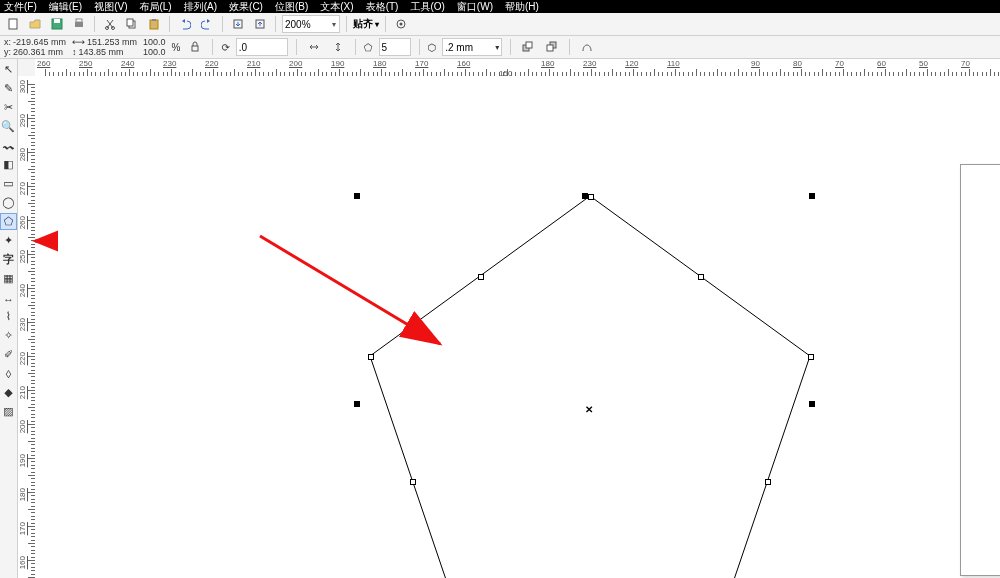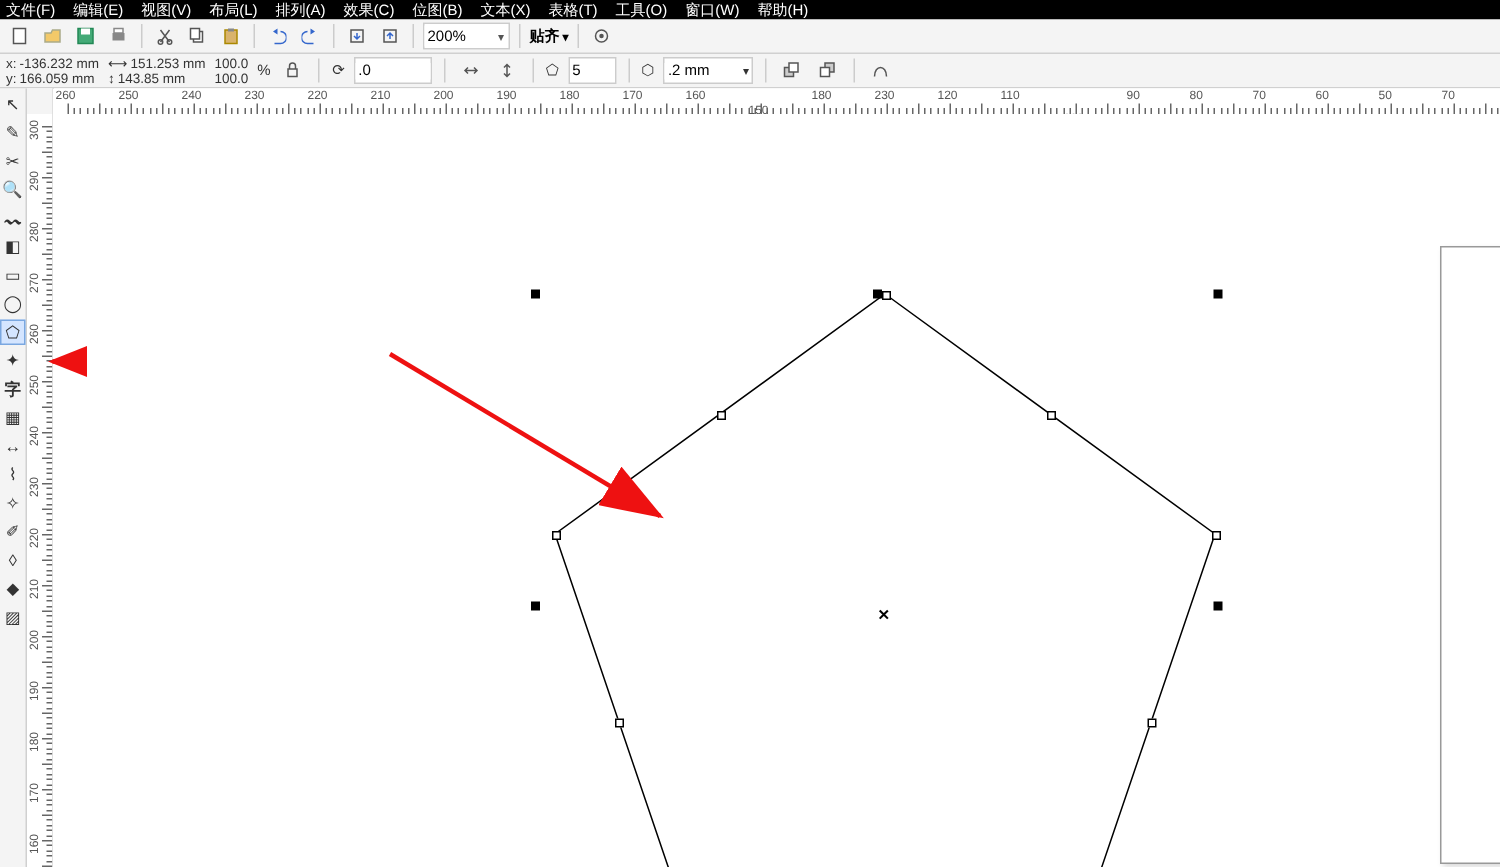--- a/index.html
+++ b/index.html
@@ -18,21 +18,21 @@
   .num-input input{border:none;width:46px;font-size:10px;padding:0 2px;outline:none;}
   .workarea{position:relative;height:calc(578px - 13px - 22px - 22px);display:flex;}
   .toolbox{width:17px;background:#f4f4f4;border-right:1px solid #d0d0d0;display:flex;flex-direction:column;align-items:center;padding-top:2px;gap:2px;}
   .tool{width:15px;height:15px;display:flex;align-items:center;justify-content:center;font-size:11px;cursor:pointer;color:#333;border:1px solid transparent;}
   .tool.sel{background:#d4e5ff;border-color:#7aa7e0;}
   .canvas-wrap{flex:1;position:relative;background:#fff;}
   .ruler-h{position:absolute;top:0;left:17px;right:0;height:17px;background:#fff;border-bottom:1px solid #888;overflow:hidden;}
   .ruler-v{position:absolute;top:17px;left:0;bottom:0;width:17px;background:#fff;border-right:1px solid #888;overflow:hidden;}
   .ruler-corner{position:absolute;top:0;left:0;width:17px;height:17px;background:#f4f4f4;border-right:1px solid #888;border-bottom:1px solid #888;}
   .tick{position:absolute;background:#666;}
-  .tick-label{position:absolute;font-size:8px;color:#555;}
+  .tick-label{position:absolute;font-size:8px;color:#555;text-decoration:underline;}
   .canvas{position:absolute;top:17px;left:17px;right:0;bottom:0;background:#fff;overflow:hidden;}
   .page-edge{position:absolute;top:88px;left:925px;width:60px;height:410px;border:1px solid #999;box-shadow:2px 2px 4px rgba(0,0,0,0.15);background:#fff;}
   .handle{position:absolute;width:6px;height:6px;background:#000;}
   .midhandle{position:absolute;width:5px;height:5px;background:#000;}
   .centermark{position:absolute;font-size:10px;font-weight:bold;color:#000;}
   svg.shape{position:absolute;overflow:visible;}
   .arrow{position:absolute;}
   .label-align{display:flex;align-items:center;gap:2px;font-size:10px;font-weight:bold;}
 </style>
 </head>
@@ -138,25 +138,25 @@
         <circle cx="6" cy="6" r="4" fill="none" stroke="#555"></circle>
         <circle cx="6" cy="6" r="1.5" fill="#555"></circle>
       </svg>
     </div>
 </div>
 
 <div class="toolbar2">
   <div class="coord-block">
     <div>
         <span>x:</span>
-        <span>-136.232 mm</span>
+        <span>-219.645 mm</span>
       </div>
     <div>
         <span>y:</span>
-        <span>166.059 mm</span>
+        <span>260.361 mm</span>
       </div>
   </div>
   <div class="coord-block">
     <div>
         <span>⟷</span>
         <span>151.253 mm</span>
       </div>
     <div>
         <span>↕</span>
         <span>143.85 mm</span>

